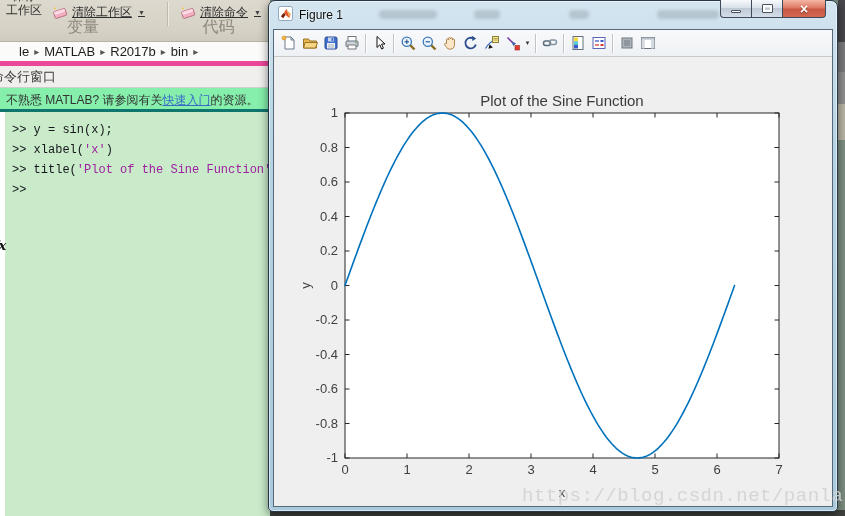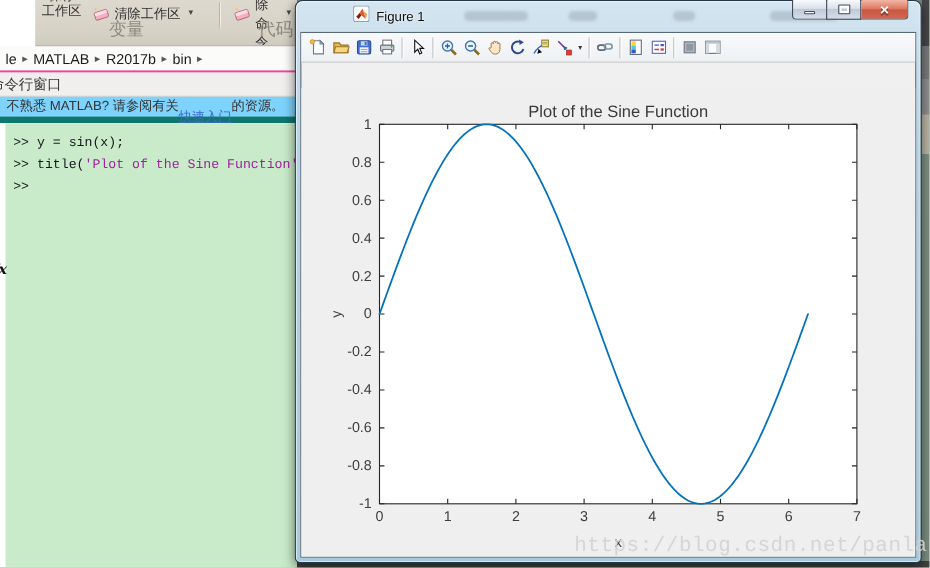--- a/index.html
+++ b/index.html
@@ -9,54 +9,54 @@
   
   .bg-band { position:absolute; left:838px; width:7px; }
   .bg-band.b1 { top:0; height:42px; background:#47474B; }
   .bg-band.b2 { top:42px; height:30px; background:#7B7B7E; }
   .bg-band.b3 { top:72px; height:32px; background:#8F8F90; }
   .bg-band.b4 { top:104px; height:36px; background:#BAB5A5; }
   .bottom-band { position:absolute; left:268px; top:510px; width:577px; height:6px; background:#3F423F; }
 
   
   .ml-panel { position:absolute; left:0; top:0; width:270px; height:516px; background:#FFFFFF; overflow:hidden; z-index:1; }
-  .ml-ribbon { position:relative; height:42px; background:linear-gradient(180deg,#DDD9CE 0%,#D6D2C6 70%,#CFCBBF 100%); border-bottom:1px solid #B5B1A6; overflow:hidden;margin-left:32px; }
+  .ml-ribbon { position:relative; height:42px; background:linear-gradient(180deg,#DDD9CE 0%,#D6D2C6 70%,#CFCBBF 100%); border-bottom:1px solid #B5B1A6; overflow:hidden; }
   .ml-stackbtn { position:absolute; left:6px; top:-11px; text-align:center; font-size:12px; color:#333; line-height:14px; cursor:default; }
-  .ml-btn { position:absolute; top:1px; height:23px; display:flex; align-items:center; gap:4px; font-size:12px; color:#2F2F2F; padding:0 4px; border-radius:2px; }
+  .ml-btn { position:absolute; top:1px; height:23px; display:flex; align-items:center; gap:4px; font-size:12px; color:#2F2F2F; padding:0 4px; border-radius:2px;text-decoration:underline; }
   .ml-btn .dd { font-size:7px; color:#444; margin-left:2px; }
   .ml-btn svg { display:block; }
   .ml-clear-ws { left:48px; }
   .ml-clear-cmd { left:176px; }
   .ml-ribbon-sep { position:absolute; left:167px; top:2px; width:1px; height:24px; background:#BDB9AE; box-shadow:1px 0 0 #EDEAE2; }
   .ml-sec { position:absolute; bottom:3px; font-size:16px; color:#8D897C; text-align:center; }
   .ml-sec.vars { left:0; width:166px; }
   .ml-sec.code { left:167px; width:103px; }
 
-  .ml-crumbbar { height:24px; background:#FBFBFA; border-bottom:2px solid #ec4899; display:flex; align-items:center; padding-left:2px; font-size:13px; color:#1C1C1C; white-space:nowrap; }
+  .ml-crumbbar { height:24px; background:#FBFBFA; border-bottom:5px solid #ec4899; display:flex; align-items:center; padding-left:16px; font-size:13px; color:#1C1C1C; white-space:nowrap; }
   .ml-crumbbar .crumb { padding:0 3px; }
   .ml-crumbbar .sep { font-size:10px; color:#555; padding:0 2px; }
 
   .ml-cwheader { height:22px; background:#F0EFED; border-bottom:1px solid #CFCFCD; display:flex; align-items:center; font-size:13px; color:#3A3A3A; overflow:hidden; }
   .ml-cwheader span { margin-left:-9px; white-space:nowrap; }
 
-  .ml-banner { height:24px; background:#7dd3fc; border-bottom:6px solid #0f766e; display:flex; align-items:flex-start; padding-left:6px; font-size:12px; color:#333; white-space:nowrap; }
+  .ml-banner { height:24px; background:#86efac; border-bottom:3px solid #0f766e; display:flex; align-items:flex-end; padding-left:6px; font-size:12px; color:#333; white-space:nowrap; }
   .ml-banner a { color:#3B6BC6; text-decoration:underline; cursor:pointer;margin-top:10px; }
 
   .ml-cmd { position:absolute; left:0; top:112px; right:0; bottom:0; background:#FFFFFF; }
   .ml-cmd-green { position:absolute; left:5px; top:0; right:0; bottom:0; background:#C9EBCA; padding:8px 0 0 7px; font-family:"Liberation Mono", monospace; font-size:12px; color:#16161D; }
   .cmd-line { height:20px; line-height:20px; white-space:pre; }
   .cmd-line .seg-string { color:#A020A0; }
   .ml-fx { position:absolute; left:-7px; top:238px; font-family:"DejaVu Serif", serif; font-style:italic; font-weight:bold; font-size:13px; color:#111; z-index:2; }
   .ml-fx-caret { position:absolute; left:-4px; top:252px; font-size:8px; color:#333; z-index:2; }
 
   
   .fw { position:absolute; left:268px; top:0; width:570px; height:512px; z-index:2;
         border:1px solid #26384A; border-radius:7px 7px 5px 5px;
         background:linear-gradient(180deg,#D4E5F0 0%,#B6D4E3 26%,#A8CADC 100%);
-        box-shadow:0 3px 10px rgba(0,0,0,0.5), inset 0 0 0 1px rgba(255,255,255,0.55);padding-left:43px; }
+        box-shadow:0 3px 10px rgba(0,0,0,0.5), inset 0 0 0 1px rgba(255,255,255,0.55); }
   .fw-titlebar { position:relative; height:28px; display:flex; align-items:center; padding-left:9px; }
   .fw-title { font-size:12px; color:#0E0E0E; margin-left:6px; text-shadow:0 0 3px rgba(255,255,255,0.9); }
   .smudge { position:absolute; top:9px; height:9px; border-radius:4px; background:rgba(85,95,105,0.22); filter:blur(1.5px); }
   .smudge.s1 { left:110px; width:58px; }
   .smudge.s2 { left:205px; width:26px; }
   .smudge.s3 { left:300px; width:20px; }
   .smudge.s4 { left:388px; width:62px; }
   .fw-caps { position:absolute; top:-1px; right:11px; display:flex; }
   .cap { height:18px; border:1px solid #3F4A58; border-top:none; display:flex; align-items:center; justify-content:center; cursor:pointer; }
   .cap-min { width:31px; border-radius:0 0 0 4px; background:linear-gradient(180deg,#F7FAFC 0%,#D9E1EA 45%,#C0CAD7 50%,#D5DEE8 100%); border-right:none; }
@@ -147,20 +147,21 @@
 
   <div class="ml-banner">
     <span>不熟悉 MATLAB? 请参阅有关</span>
       <a>快速入门</a>
       <span>的资源。</span>
   </div>
 
   <div class="ml-cmd">
     <div class="ml-cmd-green" id="cmd-lines">
         <div class="cmd-line"><span>&gt;&gt; </span><span class="seg-code">y = sin(x);</span></div>
+        <div class="cmd-line"><span>&gt;&gt; </span><span class="seg-code">xlabel(</span><span class="seg-string">'x'</span><span class="seg-code">)</span></div>
         <div class="cmd-line"><span>&gt;&gt; </span><span class="seg-code">title(</span><span class="seg-string">'Plot of the Sine Function'</span></div>
         <div class="cmd-line"><span>&gt;&gt; </span></div>
       </div>
   </div>
 
   <div class="ml-fx">fx</div>
   <div class="ml-fx-caret">▾</div>
 </div>
 
 <div class="fw">

